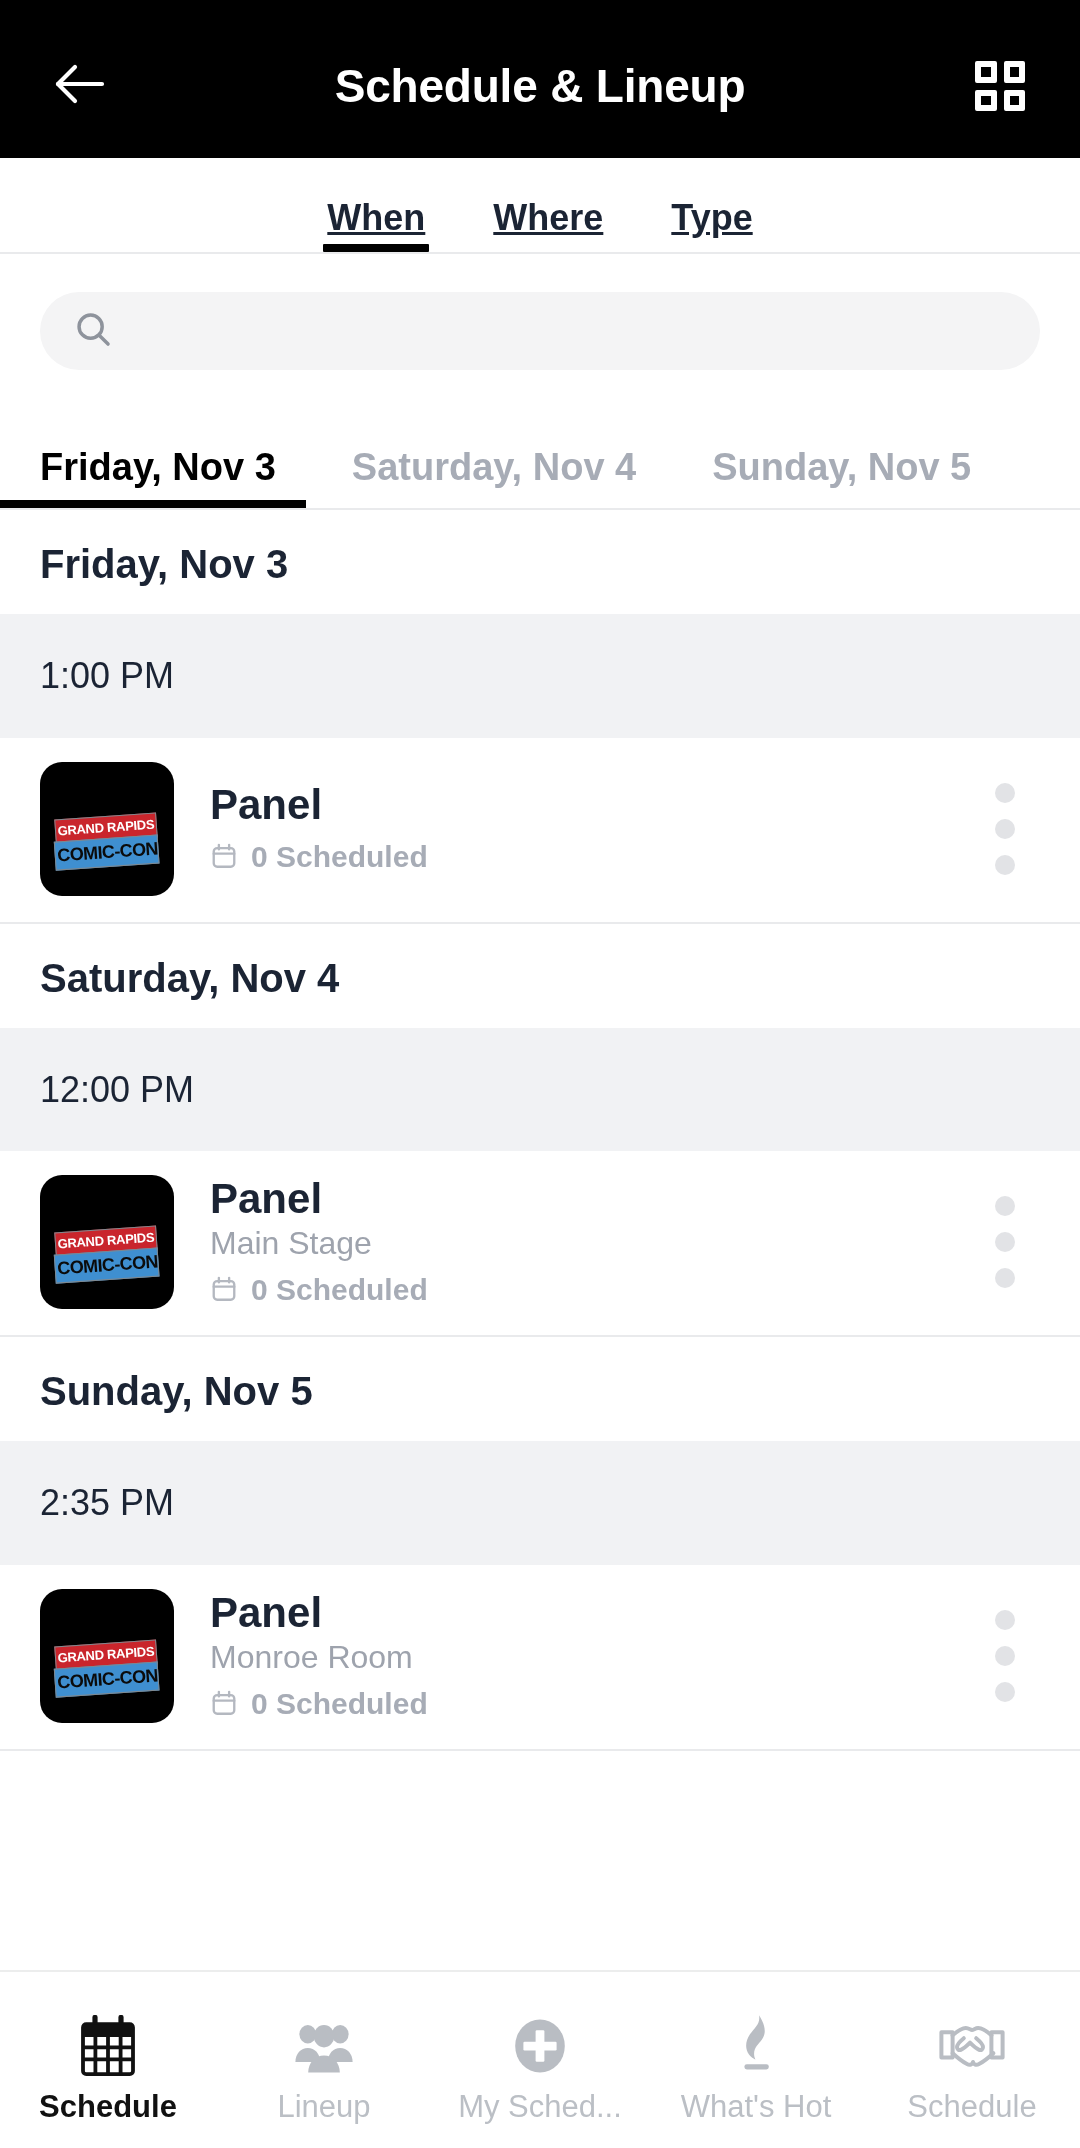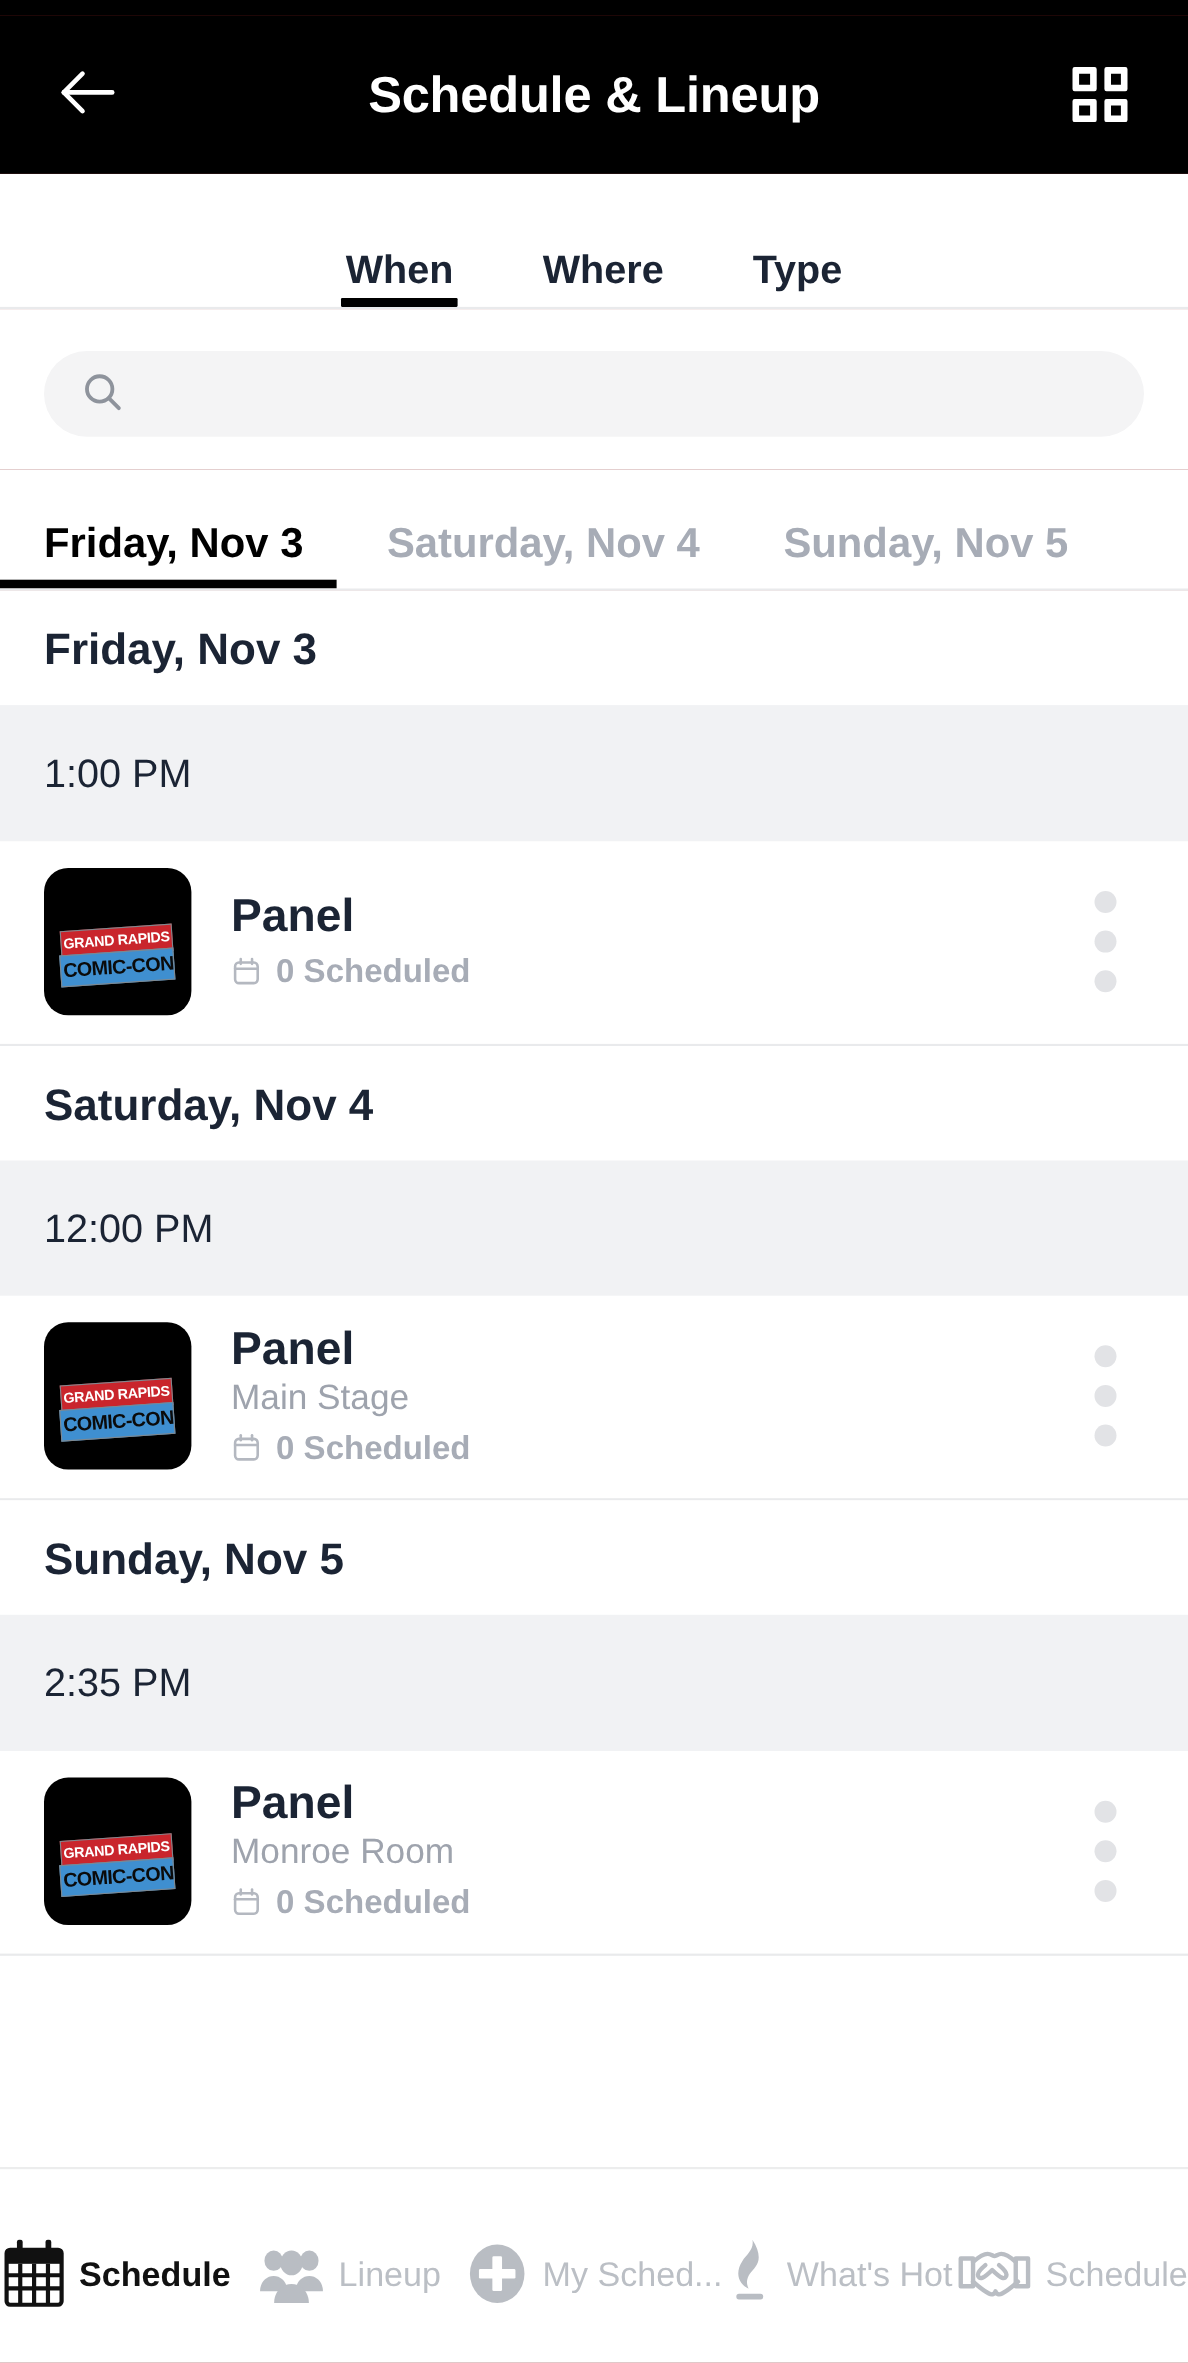--- a/index.html
+++ b/index.html
@@ -30,22 +30,22 @@
   .appbar-title {
     position:absolute; left:0; right:0; text-align:center;
     font-size:46px; font-weight:700; letter-spacing:-.2px; pointer-events:none;
   }
   .grid-btn { margin-left:auto; width:72px; height:72px; display:flex; align-items:center; justify-content:center; cursor:pointer; z-index:2; }
   .grid-ico { width:50px; height:50px; display:grid; grid-template-columns:1fr 1fr; grid-template-rows:1fr 1fr; gap:7px; }
   .grid-ico i { border:6px solid #fff; border-radius:2px; display:block; }
 
   
   .filtertabs {
-    flex:none; height:123px; display:flex; align-items:flex-end;
-    justify-content:center; gap:13px; border-bottom:2px solid #e9eaec; background:#fff;
+    flex:none; height:96px; display:flex; align-items:flex-end;
+    justify-content:center; gap:0; border-bottom:2px solid #e9eaec; background:#fff;text-decoration:underline;
   }
   .ftab {
     font-size:36px; font-weight:700; color:#1b2434; padding:0 34px 16px 34px;
     position:relative; cursor:pointer; line-height:1;
   }
   .ftab.inactive { color:#1b2434; }
   .ftab .ul {
     position:absolute; left:30px; right:30px; bottom:0; height:8px; background:#000; border-radius:1px;
   }
 
@@ -123,21 +123,21 @@
   .ev-meta span { font-size:30px; font-weight:700; color:#a7acb6; line-height:1; }
   .kebab { width:70px; height:120px; display:flex; flex-direction:column; align-items:center; justify-content:center; gap:16px; flex:none; cursor:pointer; }
   .kebab i { width:20px; height:20px; border-radius:50%; background:#e2e3e6; display:block; }
 
   
   .bottomnav {
     flex:none; height:178px; background:#fff; border-top:2px solid #eceded;
     display:flex; align-items:center;
   }
   .navitem {
-    flex:1; display:flex; flex-direction:row; align-items:center; justify-content:center;
+    flex:1; display:flex; flex-direction:column; align-items:center; justify-content:center;
     gap:12px; cursor:pointer; height:100%; padding-top:14px;
   }
   .navitem .nico { height:66px; display:flex; align-items:center; justify-content:center; }
   .navitem .nico svg { display:block; }
   .navitem .nlbl { font-size:31px; color:#bbbfc5; line-height:1; white-space:nowrap; }
   .navitem.active .nlbl { color:#111111; font-weight:700; }
 </style>
 </head>
 <body>
 

